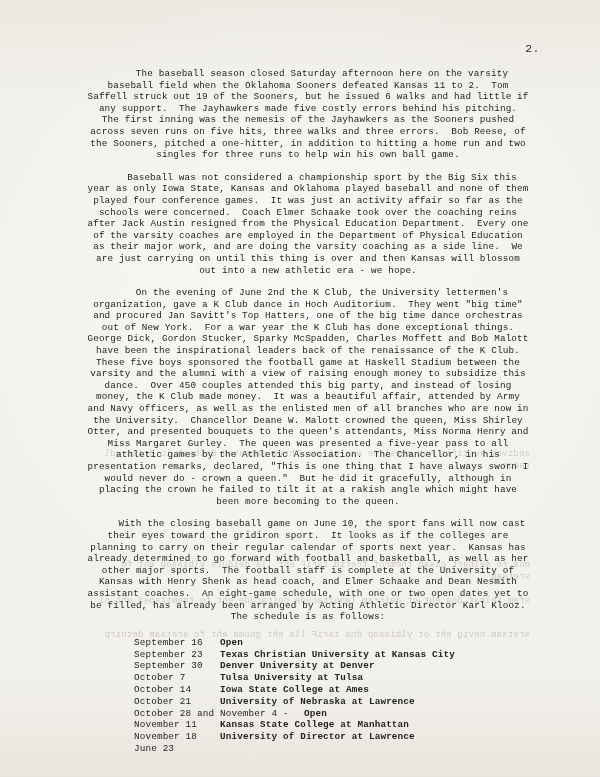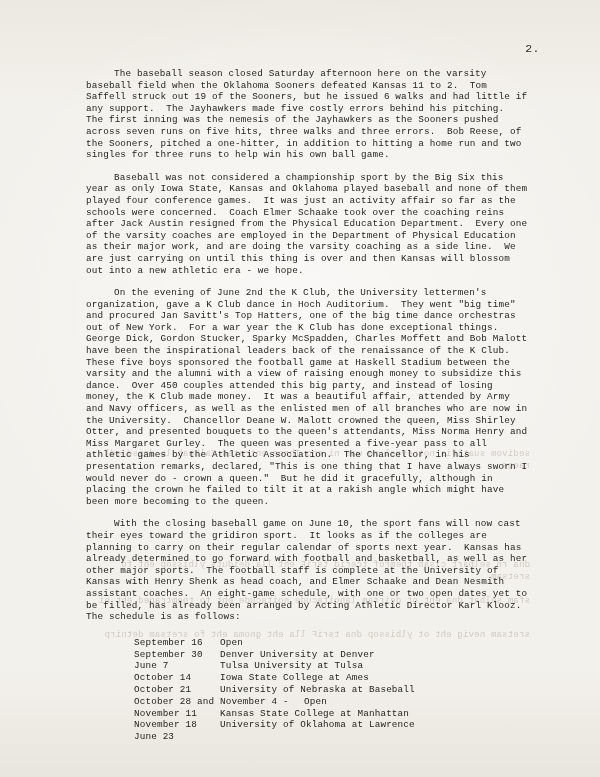--- a/index.html
+++ b/index.html
@@ -39,21 +39,21 @@
     left: 86px;
     top: 68px;
     width: 444px;
   }
   .para {
     font-size: 9.3px;
     line-height: 11.6px;
     letter-spacing: 0.15px;
     margin: 0 0 11px 0;
     white-space: pre-wrap;
-    text-align: left;
+    text-align: center;
     color: #26251f;
   }
   .para.indent {
     text-indent: 28px;
   }
   .schedule {
     margin-top: 14px;
     margin-left: 48px;
     font-size: 9.3px;
     line-height: 11.8px;
@@ -62,20 +62,21 @@
   .sched-row {
     display: flex;
   }
   .sched-date {
     width: 86px;
     flex: 0 0 86px;
     white-space: pre;
   }
   .sched-event {
     white-space: pre;
+    font-weight: bold;
   }
   
   .ghost {
     position: absolute;
     left: 86px;
     width: 444px;
     font-size: 9px;
     line-height: 11.6px;
     color: rgba(120,112,98,0.30);
     letter-spacing: 0.2px;
@@ -106,45 +107,49 @@
     <p class="para indent">Baseball was not considered a championship sport by the Big Six this year as only Iowa State, Kansas and Oklahoma played baseball and none of them played four conference games.  It was just an activity affair so far as the schools were concerned.  Coach Elmer Schaake took over the coaching reins after Jack Austin resigned from the Physical Education Department.  Every one of the varsity coaches are employed in the Department of Physical Education as their major work, and are doing the varsity coaching as a side line.  We are just carrying on until this thing is over and then Kansas will blossom out into a new athletic era - we hope.</p>
     <p class="para indent">On the evening of June 2nd the K Club, the University lettermen's organization, gave a K Club dance in Hoch Auditorium.  They went "big time" and procured Jan Savitt's Top Hatters, one of the big time dance orchestras out of New York.  For a war year the K Club has done exceptional things.  George Dick, Gordon Stucker, Sparky McSpadden, Charles Moffett and Bob Malott have been the inspirational leaders back of the renaissance of the K Club.  These five boys sponsored the football game at Haskell Stadium between the varsity and the alumni with a view of raising enough money to subsidize this dance.  Over 450 couples attended this big party, and instead of losing money, the K Club made money.  It was a beautiful affair, attended by Army and Navy officers, as well as the enlisted men of all branches who are now in the University.  Chancellor Deane W. Malott crowned the queen, Miss Shirley Otter, and presented bouquets to the queen's attendants, Miss Norma Henry and Miss Margaret Gurley.  The queen was presented a five-year pass to all athletic games by the Athletic Association.  The Chancellor, in his presentation remarks, declared, "This is one thing that I have always sworn I would never do - crown a queen."  But he did it gracefully, although in placing the crown he failed to tilt it at a rakish angle which might have been more becoming to the queen.</p>
     <p class="para indent">With the closing baseball game on June 10, the sport fans will now cast their eyes toward the gridiron sport.  It looks as if the colleges are planning to carry on their regular calendar of sports next year.  Kansas has already determined to go forward with football and basketball, as well as her other major sports.  The football staff is complete at the University of Kansas with Henry Shenk as head coach, and Elmer Schaake and Dean Nesmith assistant coaches.  An eight-game schedule, with one or two open dates yet to be filled, has already been arranged by Acting Athletic Director Karl Klooz.  The schedule is as follows:</p>
 
     <div class="schedule">
       <div class="sched-row">
         <span class="sched-date">September 16</span>
         <span class="sched-event">Open</span>
       </div>
       <div class="sched-row">
+        <span class="sched-date">September 23</span>
+        <span class="sched-event">Texas Christian University at Kansas City</span>
+      </div>
+      <div class="sched-row">
         <span class="sched-date">September 30</span>
         <span class="sched-event">Denver University at Denver</span>
       </div>
       <div class="sched-row">
-        <span class="sched-date">June 7</span>
+        <span class="sched-date">October 7</span>
         <span class="sched-event">Tulsa University at Tulsa</span>
       </div>
       <div class="sched-row">
         <span class="sched-date">October 14</span>
         <span class="sched-event">Iowa State College at Ames</span>
       </div>
       <div class="sched-row">
         <span class="sched-date">October 21</span>
-        <span class="sched-event">University of Nebraska at Baseball</span>
+        <span class="sched-event">University of Nebraska at Lawrence</span>
       </div>
       <div class="sched-row">
         <span class="sched-date" style="width:170px;flex:0 0 170px;">October 28 and November 4 -</span>
         <span class="sched-event">Open</span>
       </div>
       <div class="sched-row">
         <span class="sched-date">November 11</span>
         <span class="sched-event">Kansas State College at Manhattan</span>
       </div>
       <div class="sched-row">
         <span class="sched-date">November 18</span>
-        <span class="sched-event">University of Oklahoma at Lawrence</span>
+        <span class="sched-event">University of Director at Lawrence</span>
       </div>
       <div class="sched-row">
         <span class="sched-date">June 23</span>
       </div>
     </div>
   </div>
 </div>
 
 </body></html>

